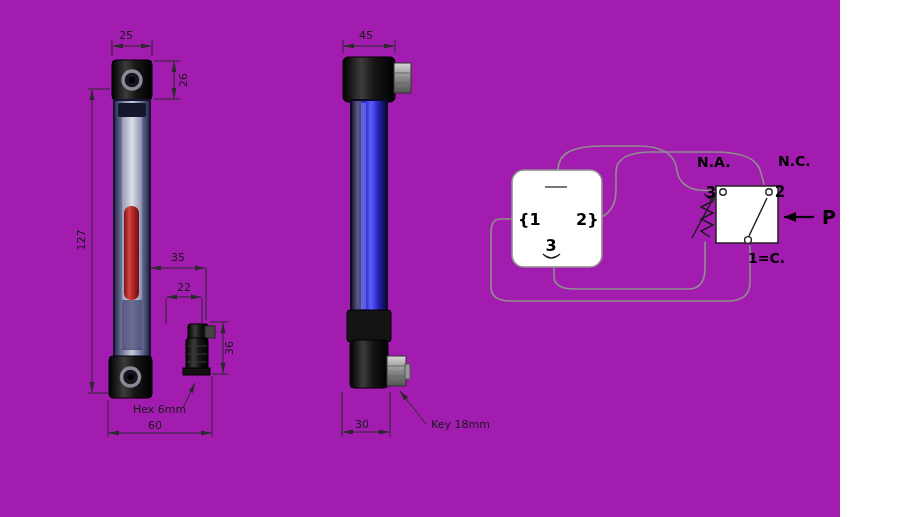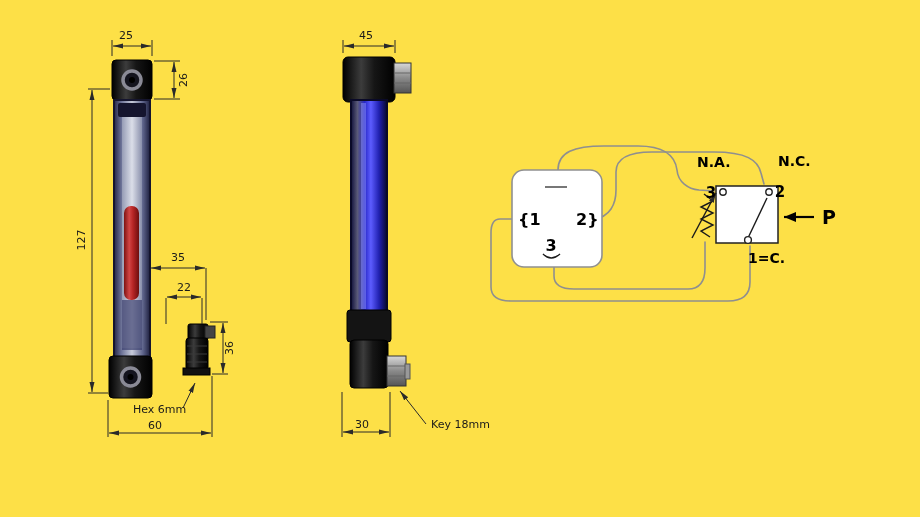--- a/index.html
+++ b/index.html
@@ -1,16 +1,16 @@
 <!DOCTYPE html>
 <html><head>
 <meta charset="utf-8">
 <style>
   html,body{margin:0;padding:0;background:#fff}
-  .stage{position:relative;width:920px;height:517px;background:#fde047;overflow:hidden;font-family:"DejaVu Sans",sans-serif}
+  .stage{position:relative;width:840px;height:517px;background:#a21caf;overflow:hidden;font-family:"DejaVu Sans",sans-serif}
   svg{display:block}
   .dim{font-size:11px;fill:#1a1a1a;font-family:"DejaVu Sans",sans-serif}
   .lbl{font-weight:bold;fill:#000;font-family:"DejaVu Sans",sans-serif}
   .lbl-sm{font-size:14px}
   .lbl-num{font-size:15px}
   .lbl-term{font-size:16px}
   .lbl-p{font-size:19px}
   .dimline{stroke:#2a2a2a;stroke-width:1;fill:none}
   .wire{stroke:#8f8f8f;stroke-width:1.6;fill:none;stroke-linecap:round}
   .schemline{stroke:#1a1a1a;stroke-width:1.4;fill:none}

